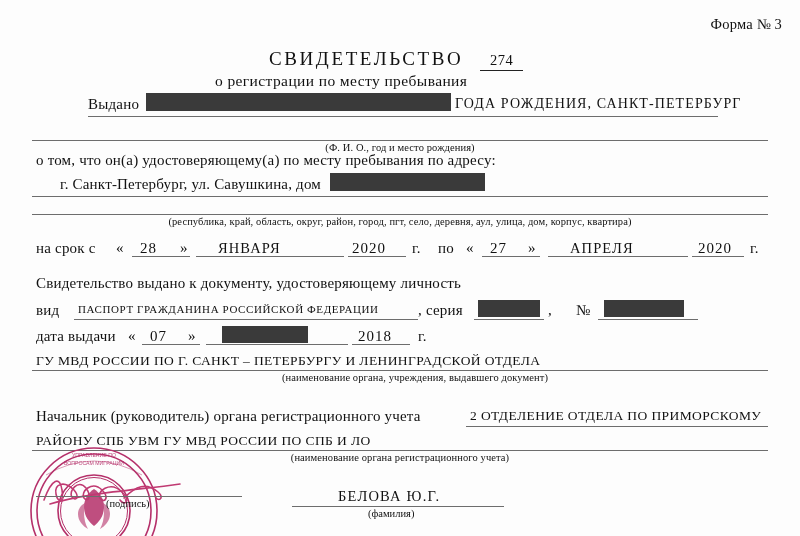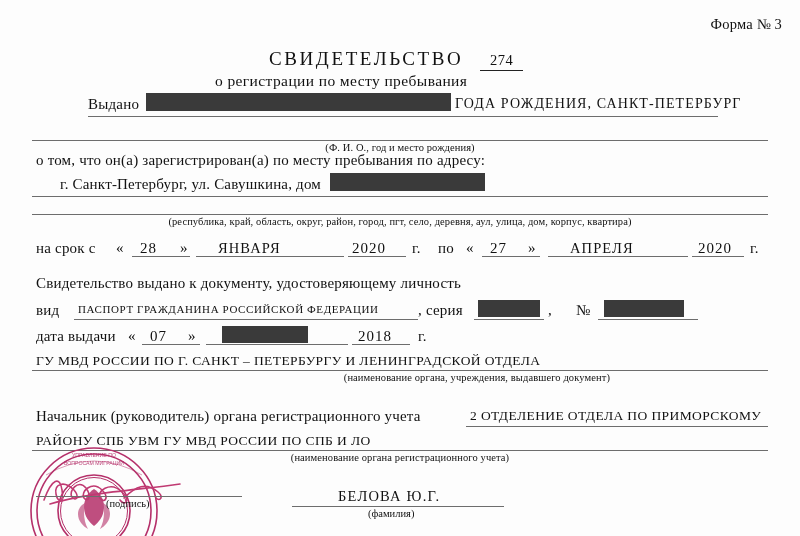--- a/index.html
+++ b/index.html
@@ -115,21 +115,21 @@
   <div class="title-sub">о регистрации по месту пребывания</div>
 
   <div class="txt" style="left:88px; top:96px;">Выдано</div>
   <div class="redact" style="left:146px; top:93px; width:305px; height:18px;"></div>
   <div class="txt sp-wide" style="left:455px; top:96px; font-size:14px;">ГОДА РОЖДЕНИЯ, САНКТ-ПЕТЕРБУРГ</div>
   <div class="rule" style="left:88px; top:116px; width:630px;"></div>
 
   <div class="rule" style="left:32px; top:140px; width:736px;"></div>
   <div class="small-caption" style="left:250px; top:142px; width:300px;">(Ф. И. О., год и место рождения)</div>
 
-  <div class="txt" style="left:36px; top:152px;">о том, что он(а) зарегистрирован(а) по месту пребывания по адресу:</div>
+  <div class="txt" style="left:36px; top:152px;">о том, что он(а) удостоверяющему(а) по месту пребывания по адресу:</div>
 
   <div class="txt" style="left:36px; top:176px;margin-left:24px;">г. Санкт-Петербург, ул. Савушкина, дом</div>
   <div class="redact" style="left:330px; top:173px; width:155px; height:18px;"></div>
   <div class="rule" style="left:32px; top:196px; width:736px;"></div>
   <div class="rule" style="left:32px; top:214px; width:736px;"></div>
   <div class="small-caption" style="left:140px; top:216px; width:520px;">(республика, край, область, округ, район, город, пгт, село, деревня, аул, улица, дом, корпус, квартира)</div>
 
   <div class="txt" style="left:36px; top:240px;">на срок с</div>
   <div class="txt" style="left:116px; top:240px;">«</div>
   <div class="txt" style="left:140px; top:240px; letter-spacing:1px;">28</div>
@@ -175,21 +175,21 @@
   <div class="txt" style="left:188px; top:328px;">»</div>
   <div class="rule" style="left:142px; top:344px; width:58px;"></div>
   <div class="redact" style="left:222px; top:326px; width:86px; height:17px;"></div>
   <div class="rule" style="left:206px; top:344px; width:142px;"></div>
   <div class="txt" style="left:358px; top:328px; letter-spacing:1px;">2018</div>
   <div class="rule" style="left:352px; top:344px; width:58px;"></div>
   <div class="txt" style="left:418px; top:328px;">г.</div>
 
   <div class="txt" style="left:36px; top:353px; font-size:13.5px; letter-spacing:0.4px;">ГУ  МВД  РОССИИ  ПО  Г. САНКТ – ПЕТЕРБУРГУ  И  ЛЕНИНГРАДСКОЙ ОТДЕЛА</div>
   <div class="rule" style="left:32px; top:370px; width:736px;"></div>
-  <div class="small-caption" style="left:190px; top:372px; width:420px;text-align:right;">(наименование органа, учреждения, выдавшего документ)</div>
+  <div class="small-caption" style="left:205px; top:372px; width:420px;">(наименование органа, учреждения, выдавшего документ)</div>
 
   <div class="txt" style="left:36px; top:408px;">Начальник (руководитель) органа регистрационного учета</div>
   <div class="txt" style="left:470px; top:408px; font-size:13.5px; letter-spacing:0.4px;">2 ОТДЕЛЕНИЕ ОТДЕЛА  ПО ПРИМОРСКОМУ</div>
   <div class="rule" style="left:466px; top:426px; width:302px;"></div>
 
   <div class="txt" style="left:36px; top:433px; font-size:13.5px; letter-spacing:0.4px;">РАЙОНУ СПБ УВМ  ГУ  МВД РОССИИ  ПО СПБ  И  ЛО</div>
   <div class="rule" style="left:32px; top:450px; width:736px;"></div>
   <div class="small-caption" style="left:190px; top:452px; width:420px;">(наименование органа регистрационного учета)</div>
 
   <div class="stamp">

